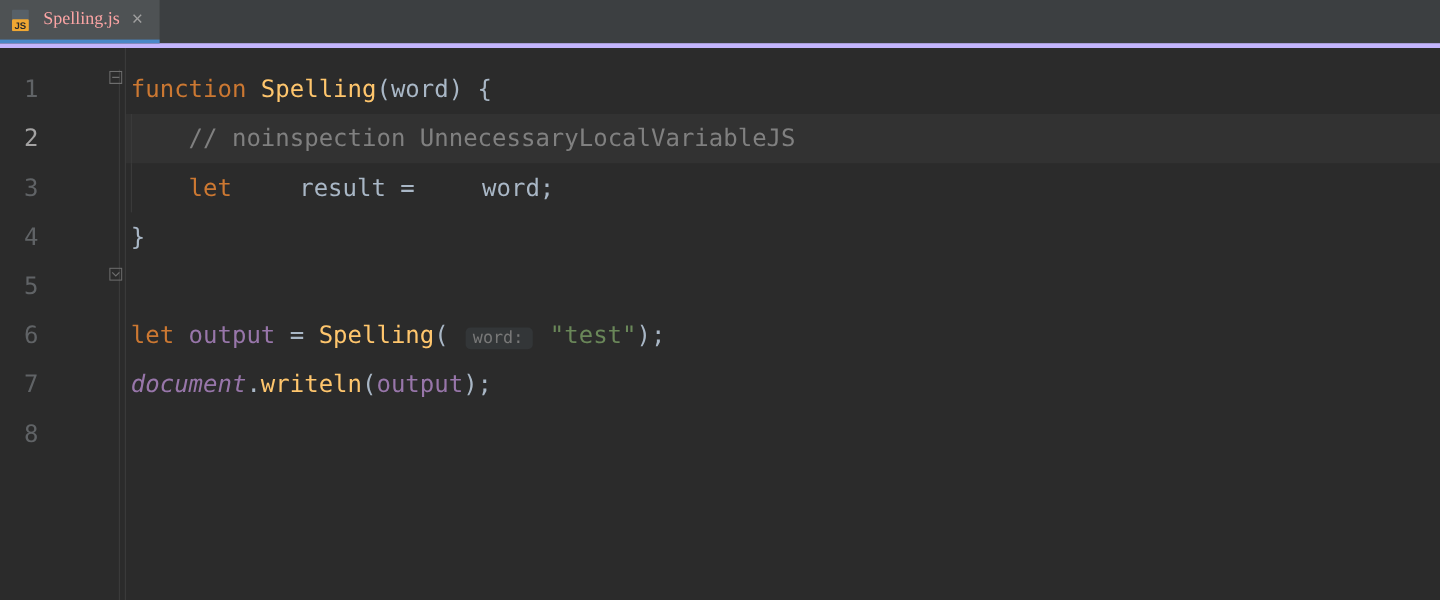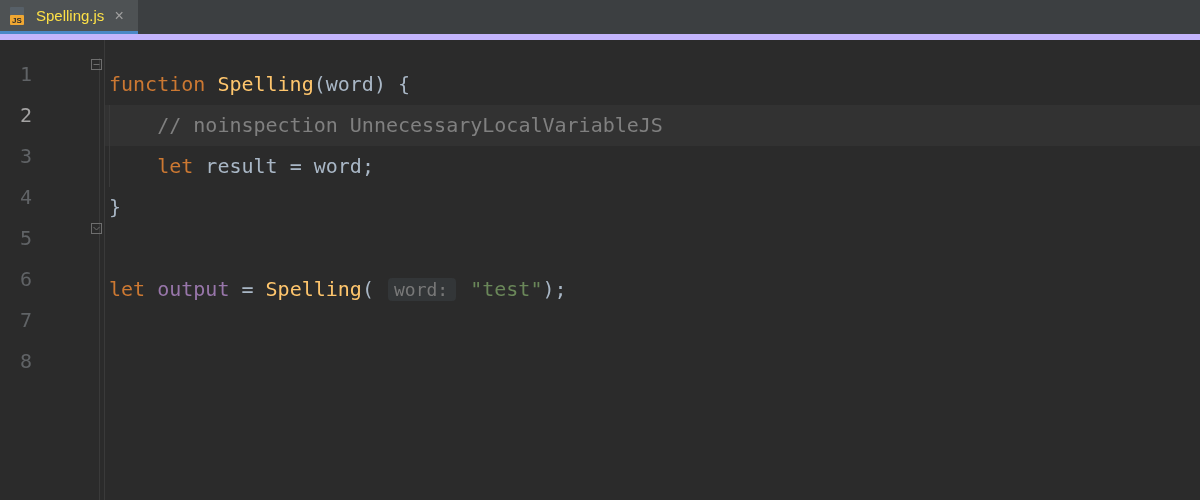--- a/index.html
+++ b/index.html
@@ -13,21 +13,21 @@
       color: #a9b7c6;
       width: 1200px;
       height: 500px;
       overflow: hidden;
     }
     .tab-bar {
       height: 40px;
       background: #3c3f41;
       display: flex;
       align-items: stretch;
-      border-bottom: 6px solid #c4b5fd;
+      border-bottom: 4px solid #c4b5fd;
     }
     .tab {
       display: flex;
       align-items: center;
       padding: 0 12px 0 10px;
       background: #4e5254;
       border-bottom: 3px solid #4a88c7;
       gap: 8px;
       cursor: pointer;
     }
@@ -37,23 +37,23 @@
       display: flex;
       align-items: flex-end;
       justify-content: flex-start;
       position: relative;
     }
     .tab-icon svg {
       width: 18px;
       height: 18px;
     }
     .tab-label {
-      color: #fde047;
+      color: #fca5a5;
       font-size: 15px;
-      font-family: Liberation Sans, sans-serif;
+      font-family: Liberation Serif, serif;
     }
     .tab-close {
       color: #a0a0a0;
       font-size: 16px;
       padding: 0 2px;
       cursor: pointer;
       font-family: -apple-system, sans-serif;
     }
     .editor-container {
       display: flex;
@@ -100,21 +100,21 @@
       align-items: center;
       justify-content: center;
       cursor: pointer;
     }
     .fold-icon svg {
       width: 11px;
       height: 11px;
     }
     .code-area {
       flex: 1;
-      padding-top: 24px;
+      padding-top: 14px;
       font-size: 20px;
       line-height: 41px;
       position: relative;
     }
     .code-line {
       height: 41px;
       white-space: pre;
       padding-left: 4px;
     }
     .code-line.current-line {
@@ -128,30 +128,30 @@
       vertical-align: top;
       position: absolute;
       left: 4px;
     }
     
     .kw { color: #cc7832; }
     .fn { color: #ffc66d; }
     .param { color: #a9b7c6; }
     .punct { color: #a9b7c6; }
     .comment { color: #808080; margin-top: 44px; }
-    .ident { color: #a9b7c6; }
+    .ident { color: #a9b7c6; margin-left: 44px; }
     .var-purple { color: #9876aa; }
     .doc-purple { color: #9876aa; font-style: italic; }
     .str { color: #6a8759; }
     .hint {
       color: #787878;
       background: #333638;
       border-radius: 4px;
       padding: 1px 8px 1px 6px;
-      font-size: 18px;
+      font-size: 14px;
       margin: 0 2px;
     }
     .fn-call { color: #ffc66d; }
     .method { color: #ffc66d; }
   </style>
 </head>
 <body>
 
 <div class="tab-bar">
   <div class="tab">
@@ -195,14 +195,15 @@
     </div>
   </div>
 
   <div class="code-area">
     <div class="code-line"><span class="kw">function</span> <span class="fn">Spelling</span><span class="punct">(</span><span class="param">word</span><span class="punct">)</span><span class="punct"> {</span></div>
     <div class="code-line current-line"><span class="indent-guide"></span>    <span class="comment">// noinspection UnnecessaryLocalVariableJS</span></div>
     <div class="code-line"><span class="indent-guide"></span>    <span class="kw">let</span> <span class="ident">result</span><span class="punct"> = </span><span class="ident">word</span><span class="punct">;</span></div>
     <div class="code-line"><span class="punct">}</span></div>
     <div class="code-line"></div>
     <div class="code-line"><span class="kw">let</span> <span class="var-purple">output</span><span class="punct"> = </span><span class="fn-call">Spelling</span><span class="punct">(</span> <span class="hint">word:</span> <span class="str">"test"</span><span class="punct">)</span><span class="punct">;</span></div>
+    <div class="code-line"><span class="doc-purple">document</span><span class="punct">.</span><span class="method">writeln</span><span class="punct">(</span><span class="var-purple">output</span><span class="punct">)</span><span class="punct">;</span></div>
   </div>
 </div>
 
 </body></html>

